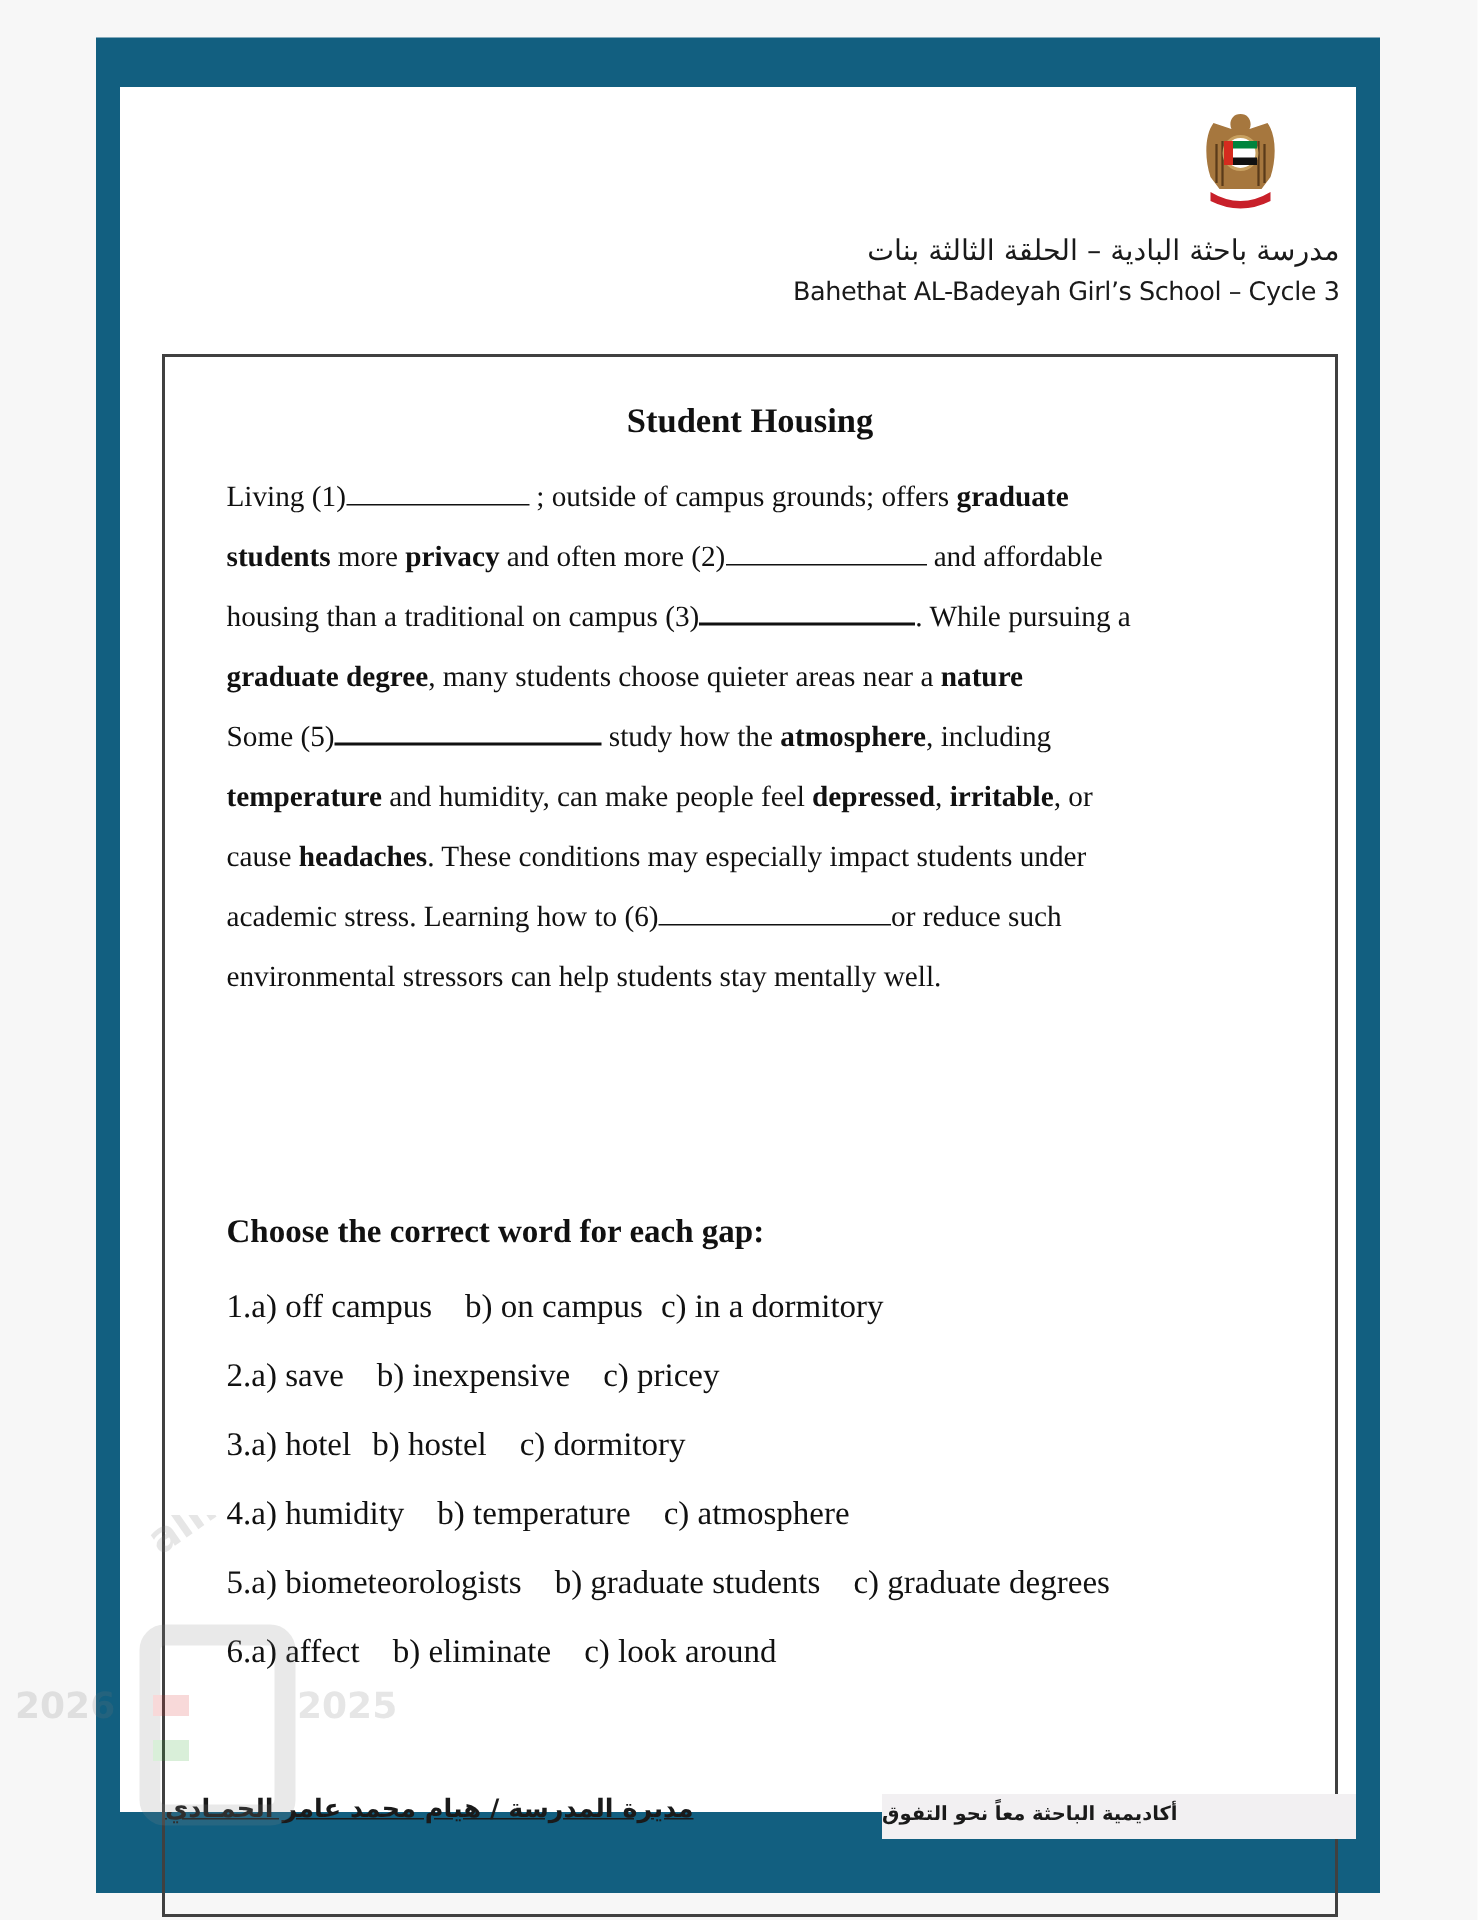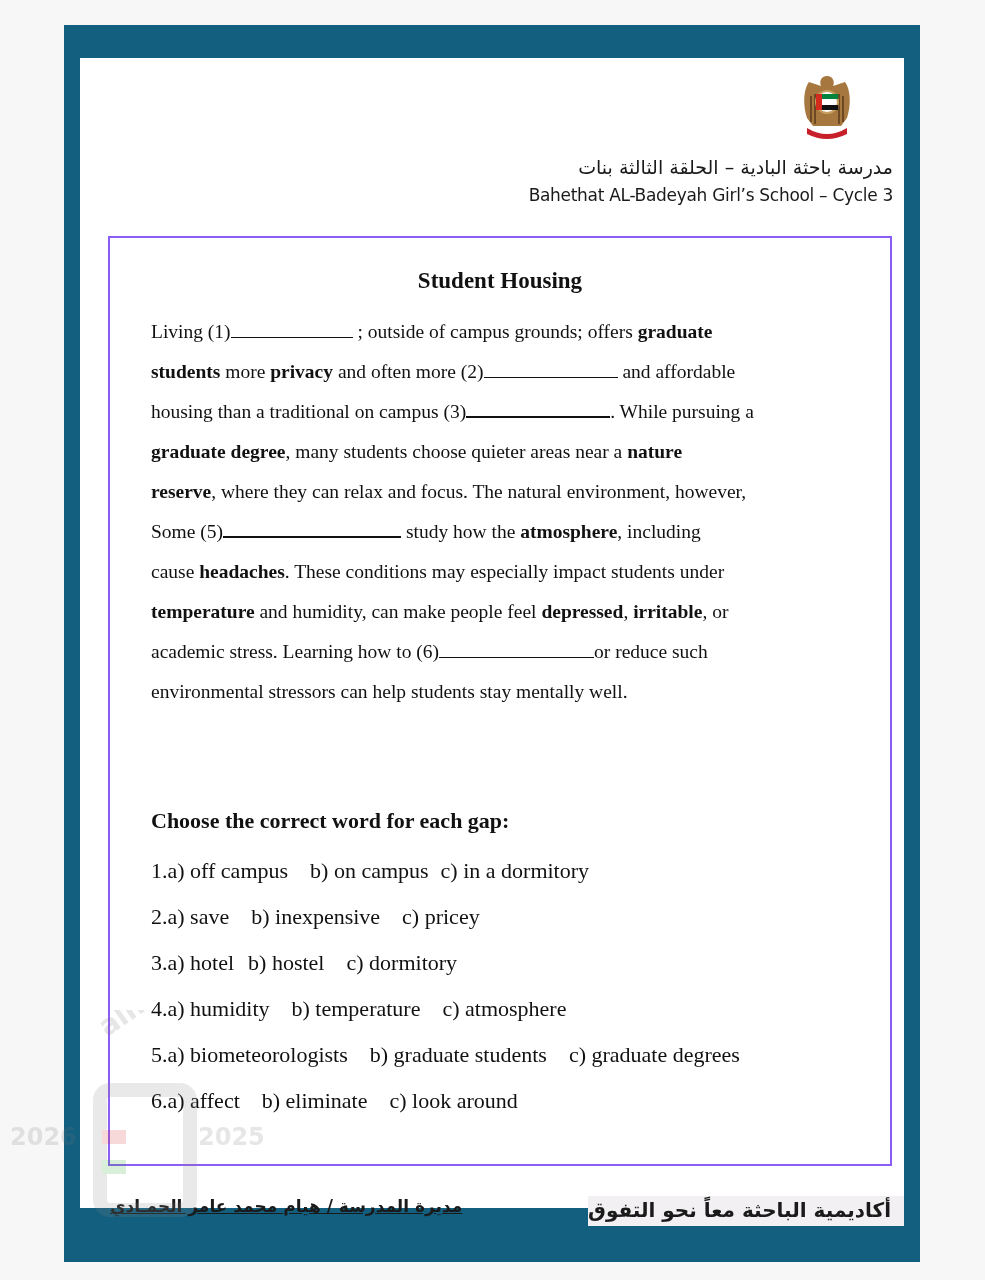--- a/index.html
+++ b/index.html
@@ -22,22 +22,22 @@
     position:absolute; right:92px; top:156px; direction:rtl;
     font-family:"DejaVu Sans", sans-serif; font-weight:normal; font-size:19px; color:#1a1a1a;
     white-space:nowrap;
   }
   .school-en {
     position:absolute; right:92px; top:185px;
     font-family:"DejaVu Sans", sans-serif; font-weight:normal; font-size:17px; color:#1a1a1a;
     white-space:nowrap; letter-spacing:-0.3px;
   }
   .box {
-    position:absolute; left:108px; top:236px; width:784px; height:930px;
-    border:2px solid #8b5cf6; box-sizing:border-box;
+    position:absolute; left:108px; top:236px; width:784px; height:1042px;
+    border:2px solid #404040; box-sizing:border-box;
   }
   .title {
     position:absolute; left:0; right:0; top:30px; text-align:center;
     font-weight:bold; font-size:23px;
   }
   .passage {
     position:absolute; left:41px; top:74px; width:700px;
     font-size:19.5px; line-height:40px;
   }
   .passage p { margin:0; }
@@ -52,21 +52,21 @@
   .opt-row { white-space:nowrap; }
   .opt-row span { margin-right:22px; }
   .opt-row span:first-child { margin-right:22px; }
   .footer-ar-left {
     position:absolute; left:110px; top:1196px; direction:rtl;
     font-family:"DejaVu Sans", sans-serif; font-weight:bold; font-size:17px; color:#1a1a1a; white-space:nowrap;text-decoration:underline;
   }
   .footer-ar-right {
     position:absolute; left:588px; top:1196px; width:316px; height:30px; background:#f2f0f2;
     direction:rtl; text-align:left;
-    font-family:"DejaVu Sans", sans-serif; font-weight:bold; font-size:20px; color:#1a1a1a;
+    font-family:"DejaVu Sans", sans-serif; font-weight:bold; font-size:13px; color:#1a1a1a;
     line-height:28px; box-sizing:border-box; white-space:nowrap;
   }
   .watermark {
     position:absolute; left:10px; top:1010px; width:270px; height:260px; pointer-events:none; opacity:0.18;
   }
 </style>
 </head>
 <body>
 
 <div class="frame"></div>
@@ -95,30 +95,27 @@
     <p>
       <b>students</b><span> more </span><b>privacy</b><span> and often more (2)</span><span class="blank" style="width:134px"></span><span> and affordable</span>
     </p>
     <p>
       <span>housing than a traditional on campus (3)</span><span class="blank bold" style="width:144px"></span><span>. While pursuing a</span>
     </p>
     <p>
       <b>graduate degree</b><span>, many students choose quieter areas near a </span><b>nature</b>
     </p>
     <p>
-      <b>reserve</b><span>, where they can relax and focus. The natural environment, however,</span>
-    </p>
-    <p>
       <span>Some (5)</span><span class="blank bold" style="width:178px"></span><span> study how the </span><b>atmosphere</b><span>, including</span>
     </p>
     <p>
-      <span>cause </span><b>headaches</b><span>. These conditions may especially impact students under</span>
+      <b>temperature</b><span> and humidity, can make people feel </span><b>depressed</b><span>, </span><b>irritable</b><span>, or</span>
     </p>
     <p>
-      <b>temperature</b><span> and humidity, can make people feel </span><b>depressed</b><span>, </span><b>irritable</b><span>, or</span>
+      <span>cause </span><b>headaches</b><span>. These conditions may especially impact students under</span>
     </p>
     <p>
       <span>academic stress. Learning how to (6)</span><span class="blank" style="width:155px"></span><span>or reduce such</span>
     </p>
     <p>
       <span>environmental stressors can help students stay mentally well.</span>
     </p>
   </div>
 
   <div class="q-heading">Choose the correct word for each gap:</div>

